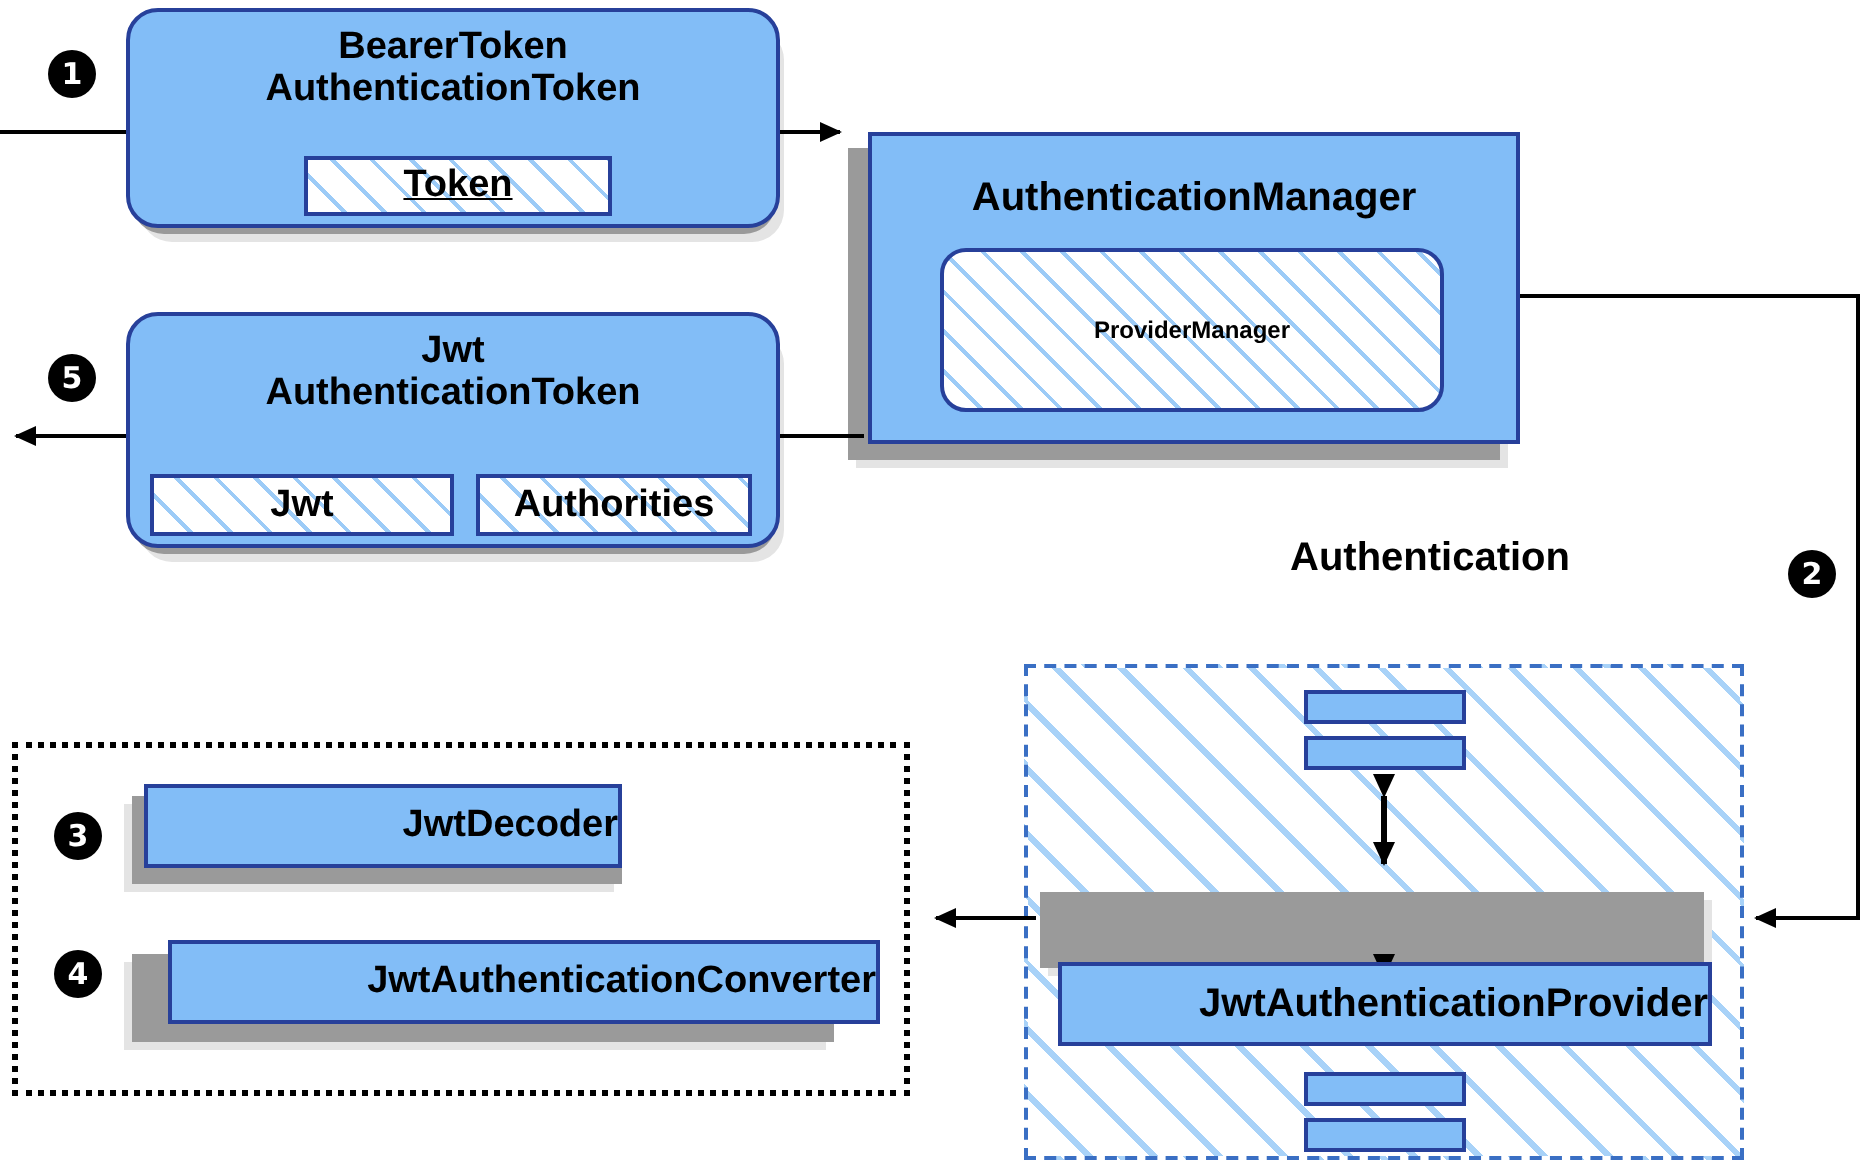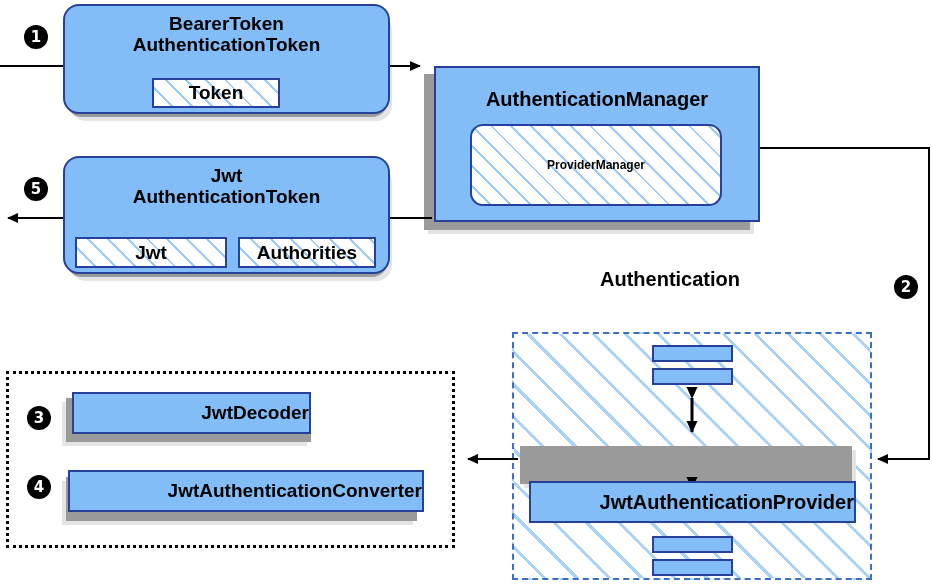--- a/index.html
+++ b/index.html
@@ -110,21 +110,21 @@
     left: 0; top: 0;
     width: 932px; height: 584px;
     z-index: 3;
     pointer-events: none;
   }
 
   
   .plain-label {
     position: absolute;
     font-weight: bold;
-    text-align: left;
+    text-align: right;
     color: #000;
     line-height: 1.12;
     z-index: 10;
   }
 
   
   .mini-bar {
     position: absolute;
     box-sizing: border-box;
     background: #82bdf7;
@@ -170,21 +170,21 @@
   <div class="bullet" style="left:894px; top:275px;">2</div>
   <div class="bullet" style="left:27px;  top:406px;">3</div>
   <div class="bullet" style="left:27px;  top:475px;">4</div>
 
   <div class="shadow-light rounded" style="left:70px; top:14px; width:322px; height:107px;"></div>
   <div class="shadow-dark rounded" style="left:66px; top:10px; width:322px; height:107px;"></div>
   <div class="node rounded" style="left:63px; top:4px; width:327px; height:110px; flex-direction:column; justify-content:flex-start; padding-top:8px; font-size:19px;">
     <div>BearerToken</div>
     <div>AuthenticationToken</div>
   </div>
-  <div class="hatch-white" style="left:152px; top:78px; width:128px; height:30px; font-size:19px;">Token</div>
+  <div class="hatch-white" style="left:152px; top:78px; width:154px; height:30px; font-size:19px;text-decoration:underline;">Token</div>
 
   <div class="shadow-light rounded" style="left:70px; top:166px; width:322px; height:115px;"></div>
   <div class="shadow-dark rounded" style="left:66px; top:162px; width:322px; height:115px;"></div>
   <div class="node rounded" style="left:63px; top:156px; width:327px; height:118px; flex-direction:column; justify-content:flex-start; padding-top:8px; font-size:19px;">
     <div>Jwt</div>
     <div>AuthenticationToken</div>
   </div>
   <div class="hatch-white" style="left:75px; top:237px; width:152px; height:31px; font-size:19px;">Jwt</div>
   <div class="hatch-white" style="left:238px; top:237px; width:138px; height:31px; font-size:19px;">Authorities</div>
 
@@ -216,17 +216,17 @@
   <div class="dotted-zone" style="left:6px; top:371px; width:449px; height:177px;"></div>
 
   <div class="shadow-light" style="left:62px; top:402px; width:245px; height:44px;"></div>
   <div class="shadow-dark" style="left:66px; top:398px; width:245px; height:44px;"></div>
   <div class="node" style="left:72px; top:392px; width:239px; height:42px; font-size:19px;">
     <span>JwtDecoder</span>
   </div>
 
   <div class="shadow-light" style="left:62px; top:481px; width:351px; height:44px;"></div>
   <div class="shadow-dark" style="left:66px; top:477px; width:351px; height:44px;"></div>
-  <div class="node" style="left:68px; top:470px; width:356px; height:42px; font-size:19px;">
+  <div class="node" style="left:84px; top:470px; width:356px; height:42px; font-size:19px;">
     <span>JwtAuthenticationConverter</span>
   </div>
 
 </div>
 
 </body></html>

